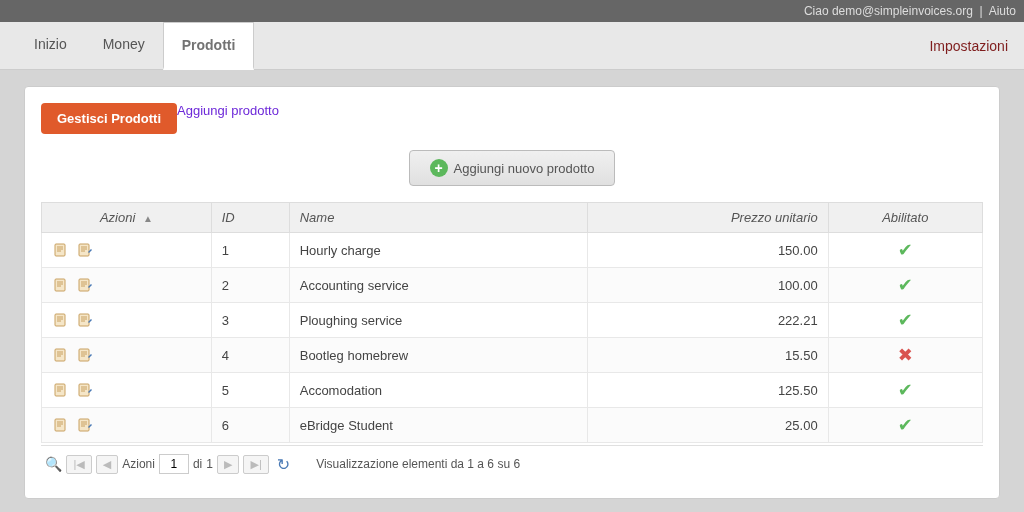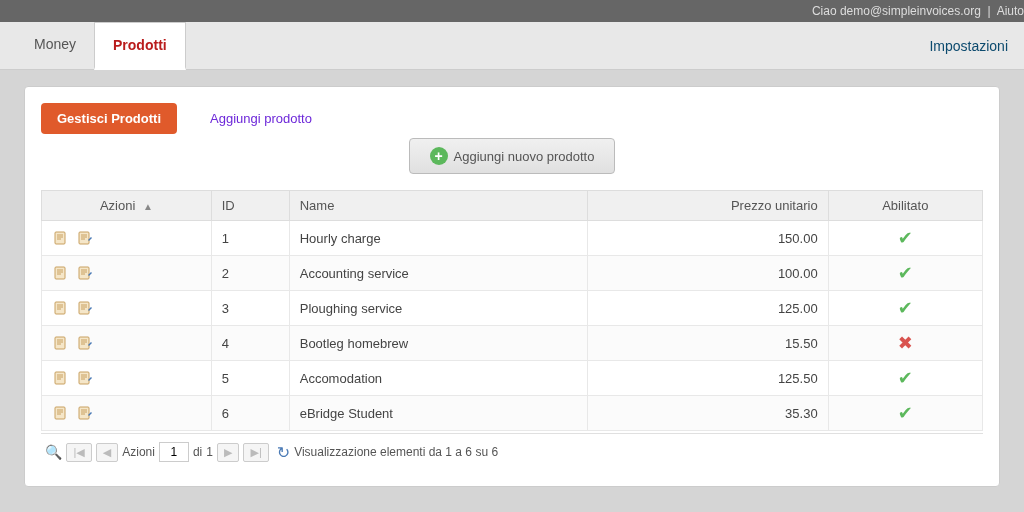--- a/index.html
+++ b/index.html
@@ -8,21 +8,21 @@
       font-size: 13px;
       background: #d5d5d5;
       color: #333;
     }
 
     
     .top-bar {
       background: #666;
       color: #ddd;
       text-align: right;
-      padding: 4px 0;
+      padding: 4px 8px;
       font-size: 12px;
     }
     .top-bar a {
       color: #ddd;
       text-decoration: none;
     }
 
     
     .nav-bar {
       background: #e8e8e8;
@@ -41,48 +41,48 @@
       padding: 14px 18px;
       cursor: pointer;
       color: #555;
       font-size: 14px;
       border-bottom: 3px solid transparent;
       text-decoration: none;
     }
     .nav-item.active {
       background: #fff;
       border-bottom: 3px solid #fff;
-      color: #b91c1c;
+      color: #737373;
       font-weight: bold;
       border-top: 1px solid #ccc;
       border-left: 1px solid #ccc;
       border-right: 1px solid #ccc;
       margin-bottom: -1px;
     }
     .nav-right {
-      color: #0c4a6e;
+      color: #7f1d1d;
       cursor: pointer;
       font-size: 14px;
     }
 
     
     .content {
       background: #fff;
       margin: 16px 24px;
       border: 1px solid #ccc;
       border-radius: 4px;
       padding: 16px;
     }
 
     
     .action-bar {
       display: flex;
-      align-items: center;
-      gap: 33px;
-      margin-bottom: 4px;
+      align-items: flex-start;
+      gap: 0;
+      margin-bottom: 16px;
     }
     .btn-orange {
       background: #e05a2b;
       color: #fff;
       border: none;
       padding: 8px 16px;
       border-radius: 4px;
       cursor: pointer;
       font-size: 13px;
       font-weight: bold;
@@ -130,20 +130,21 @@
       border-collapse: collapse;
       font-size: 13px;
     }
     .products-table th {
       background: #f0f0f0;
       border: 1px solid #ddd;
       padding: 7px 10px;
       text-align: left;
       color: #555;
       font-weight: normal;
+      font-style: italic;
     }
     .products-table th.right { text-align: right; padding-left: 7px; }
     .products-table th.center { text-align: center; }
     .products-table td {
       border: 1px solid #e8e8e8;
       padding: 6px 10px;
       color: #444;
     }
     .products-table td.right { text-align: right; }
     .products-table td.center { text-align: center; }
@@ -214,20 +215,21 @@
 <body>
 
 <div class="top-bar">
   <span>Ciao demo@simpleinvoices.org</span>
   &nbsp;<span>|</span>&nbsp;
   <a>Aiuto</a>
 </div>
 
 <div class="nav-bar">
   <div class="nav-left">
+    <a class="nav-item">Inizio</a>
     <a class="nav-item">Money</a>
     <a class="nav-item active">Prodotti</a>
   </div>
   <div class="nav-right">Impostazioni</div>
 </div>
 
 <div class="content">
 
   <div class="action-bar">
     <button class="btn-orange">Gestisci Prodotti</button>
@@ -326,21 +328,21 @@
             <line x1="3" y1="5" x2="9" y2="5" stroke="#c8a060" stroke-width="1"></line>
             <line x1="3" y1="7" x2="9" y2="7" stroke="#c8a060" stroke-width="1"></line>
             <line x1="3" y1="9" x2="7" y2="9" stroke="#c8a060" stroke-width="1"></line>
             <polygon points="10,10 13,7 14,8 11,11" fill="#4a7ab5"></polygon>
           </svg>
         </span>
       </div>
     </td>
           <td>3</td>
           <td>Ploughing service</td>
-          <td class="right">125.00</td>
+          <td class="right">222.21</td>
           <td class="center"><span class="check-green">✔</span></td>
         </tr>
         <tr>
           <td class="center">
       <div class="action-icons">
         <span class="icon-btn" title="View" style="color:#888;">
           <svg width="16" height="16" viewBox="0 0 16 16" fill="none" xmlns="http://www.w3.org/2000/svg">
             <rect x="1" y="2" width="10" height="12" rx="1" fill="#f5e6c8" stroke="#c8a060" stroke-width="1"></rect>
             <line x1="3" y1="5" x2="9" y2="5" stroke="#c8a060" stroke-width="1"></line>
             <line x1="3" y1="7" x2="9" y2="7" stroke="#c8a060" stroke-width="1"></line>
@@ -407,33 +409,33 @@
             <line x1="3" y1="5" x2="9" y2="5" stroke="#c8a060" stroke-width="1"></line>
             <line x1="3" y1="7" x2="9" y2="7" stroke="#c8a060" stroke-width="1"></line>
             <line x1="3" y1="9" x2="7" y2="9" stroke="#c8a060" stroke-width="1"></line>
             <polygon points="10,10 13,7 14,8 11,11" fill="#4a7ab5"></polygon>
           </svg>
         </span>
       </div>
     </td>
           <td>6</td>
           <td>eBridge Student</td>
-          <td class="right">35.30</td>
+          <td class="right">25.00</td>
           <td class="center"><span class="check-green">✔</span></td>
         </tr>
       </tbody>
   </table>
 
   <div class="pagination-bar">
     <span style="font-size:14px; color:#888;">🔍</span>
     <button class="pag-btn disabled">|◀</button>
     <button class="pag-btn disabled">◀</button>
     <span>Azioni</span>
     <input class="pag-input" type="text" value="1" style="">
     <span>di</span>
     <span>1</span>
     <button class="pag-btn disabled">▶</button>
     <button class="pag-btn disabled">▶|</button>
     <span class="pag-refresh">↻</span>
-    <span style="margin-left:0;">Visualizzazione elementi da 1 a 6 su 6</span>
+    <span style="margin-left:22px;">Visualizzazione elementi da 1 a 6 su 6</span>
   </div>
 
 </div>
 
 </body></html>

